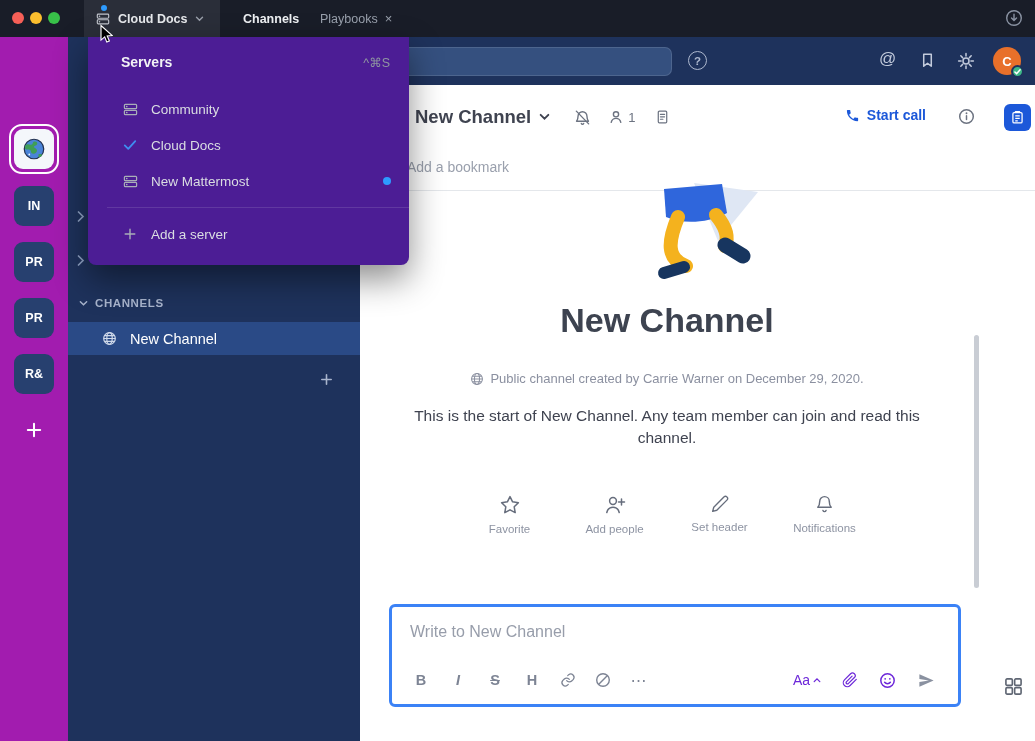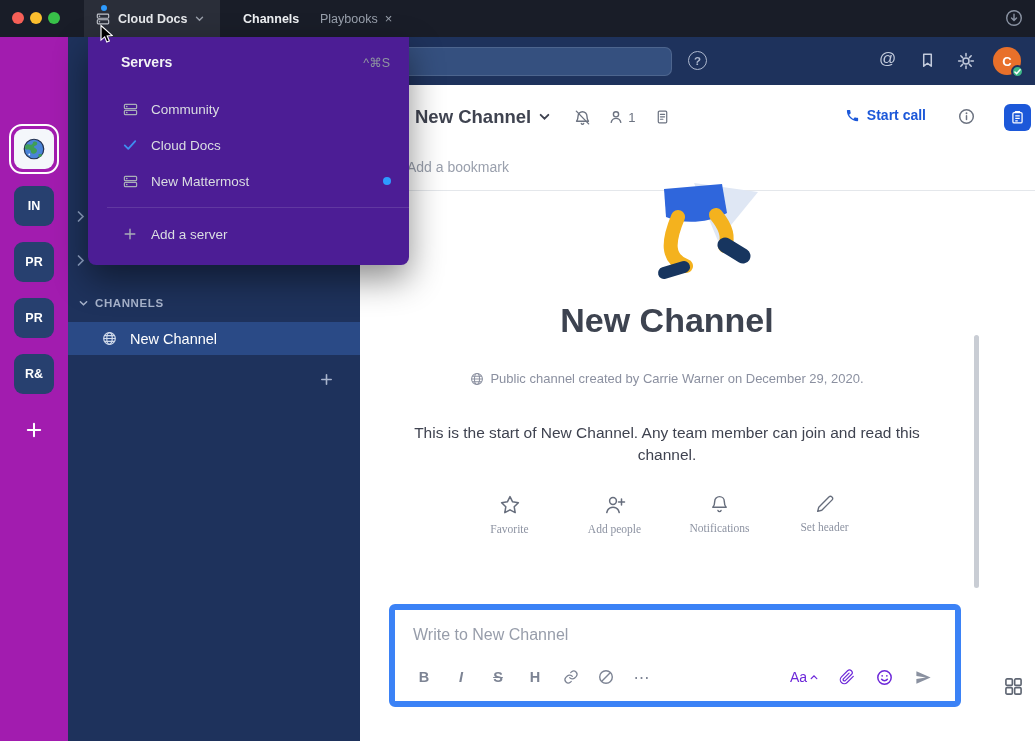--- a/index.html
+++ b/index.html
@@ -71,25 +71,25 @@
   .chan-title { font-size:18.5px; font-weight:700; color:#3f4350; }
   .start-call { position:absolute; right:109px; top:22px; display:flex; align-items:center; gap:7px;
                 color:#1c58d9; font-size:14px; font-weight:600; }
   .info-btn { position:absolute; right:60px; top:23px; color:#6c7381; }
   .bookmark-bar { position:absolute; left:0; top:58px; width:100%; height:48px; border-bottom:1px solid #e4e7eb;
                   display:flex; align-items:center; gap:8px; padding-left:26px; color:#9aa0ad; font-size:14px; }
   .center-wrap { position:absolute; left:0; width:614px; text-align:center; }
   .intro-heading { top:216px; font-size:34px; font-weight:700; color:#3d4350; }
   .intro-meta { top:286px; font-size:13px; color:#8b90a0; display:flex; justify-content:center; align-items:center; gap:6px; }
   .intro-body { top:320px; font-size:15.5px; line-height:22px; color:#3f4350; }
-  .intro-body span { display:inline-block; max-width:540px;margin-top:17px; }
+  .intro-body span { display:inline-block; max-width:540px; }
   .actions { position:absolute; left:0; top:408px; width:614px; display:flex; justify-content:center; }
-  .action { width:105px; display:flex; flex-direction:column; align-items:center; gap:6px; color:#666d7c;font-family:Liberation Serif, serif; }
+  .action { width:105px; display:flex; flex-direction:column; align-items:center; gap:6px; color:#666d7c; }
   .action-label { font-size:11.5px; color:#8d93a2; }
-  .composer { position:absolute; left:29px; top:519px; width:572px; height:103px; border:6px solid #3b82f6; border-radius:6px; }
+  .composer { position:absolute; left:29px; top:519px; width:572px; height:103px; border:3px solid #3b82f6; border-radius:6px; }
   .composer-ph { position:absolute; left:18px; top:16px; font-size:16px; color:#979daa; }
   .composer-bar { position:absolute; left:20px; right:22px; bottom:11px; height:26px; display:flex; align-items:center; justify-content:space-between; }
   .fmt-group { display:flex; align-items:center; gap:19px; color:#7d8494; }
   .fmt { width:18px; text-align:center; font-size:14.5px; }
   .right-group { display:flex; align-items:center; gap:21px; color:#6d28d9; }
   .aa { display:flex; align-items:center; gap:3px; font-size:14px; }
 
   .scrollbar { position:absolute; left:974px; top:335px; width:5px; height:253px; border-radius:3px; background:#c9cdd4; z-index:8; }
   .pb-tile { position:absolute; left:1004px; top:104px; width:27px; height:27px; border-radius:6px; background:#1c58d9;
              display:flex; align-items:center; justify-content:center; z-index:20; }
@@ -273,31 +273,31 @@
       </div>
       <div class="action">
         <svg width="24" height="24" viewBox="0 0 24 24" fill="none" stroke="currentColor" stroke-width="1.5" stroke-linecap="round">
             <circle cx="10" cy="8" r="3.4"></circle>
             <path d="M3.8 19.5c.8-3.4 3.3-5.3 6.2-5.3s5.4 1.9 6.2 5.3"></path>
             <path d="M18.5 6v6M15.5 9h6"></path>
           </svg>
         <span class="action-label">Add people</span>
       </div>
       <div class="action">
+        <svg width="22" height="22" viewBox="0 0 24 24" fill="none" stroke="currentColor" stroke-width="1.5" stroke-linejoin="round">
+            <path d="M4 20l1.2-4.5L16.5 4.2a2 2 0 012.9 0l.4.4a2 2 0 010 2.9L8.5 18.8 4 20z"></path>
+          </svg>
+        <span class="action-label">Set header</span>
+      </div>
+      <div class="action">
         <svg width="23" height="23" viewBox="0 0 24 24" fill="none" stroke="currentColor" stroke-width="1.5" stroke-linecap="round" stroke-linejoin="round">
             <path d="M12 3.8a5 5 0 00-5 5c0 4-1.4 5.4-2 6h14c-.6-.6-2-2-2-6a5 5 0 00-5-5z"></path>
             <path d="M10.4 18.3a1.7 1.7 0 003.2 0"></path>
           </svg>
         <span class="action-label">Notifications</span>
-      </div>
-      <div class="action">
-        <svg width="22" height="22" viewBox="0 0 24 24" fill="none" stroke="currentColor" stroke-width="1.5" stroke-linejoin="round">
-            <path d="M4 20l1.2-4.5L16.5 4.2a2 2 0 012.9 0l.4.4a2 2 0 010 2.9L8.5 18.8 4 20z"></path>
-          </svg>
-        <span class="action-label">Set header</span>
       </div>
     </div>
 
     <div class="composer">
       <div class="composer-ph">Write to New Channel</div>
       <div class="composer-bar">
         <div class="fmt-group">
           <span class="fmt" style="font-weight:700;">B</span>
           <span class="fmt" style="font-style:italic; font-weight:600;">I</span>
           <span class="fmt" style="text-decoration:line-through; font-weight:600;">S</span>

